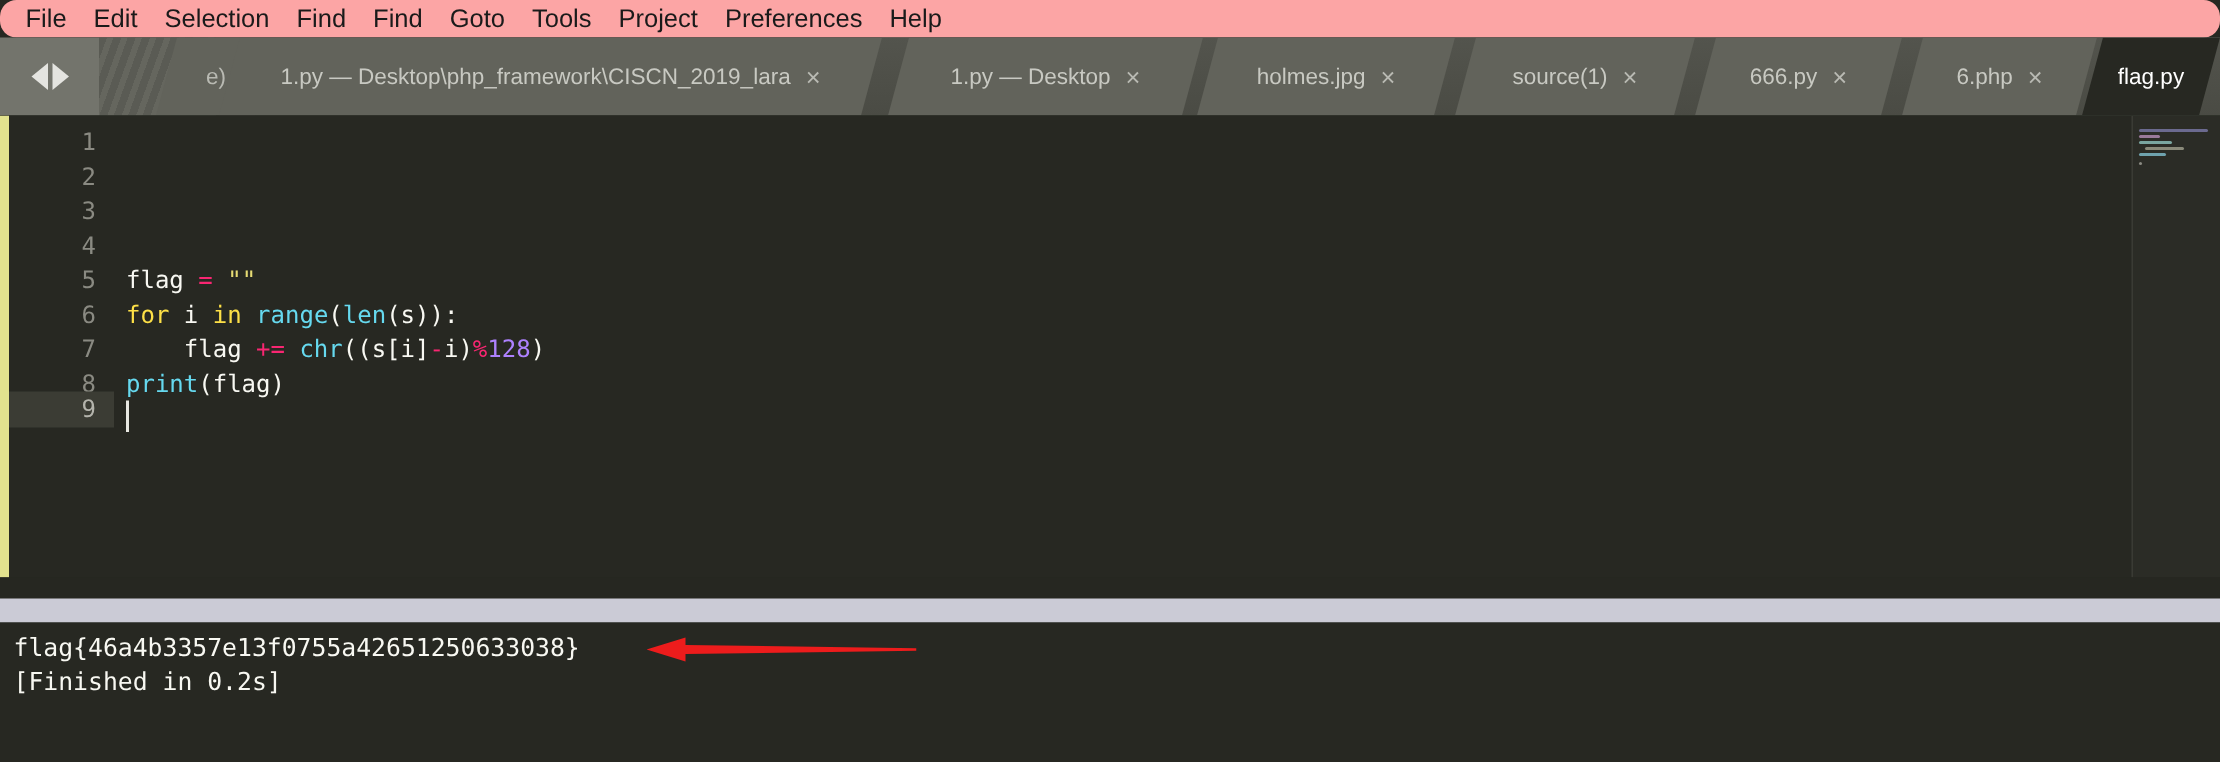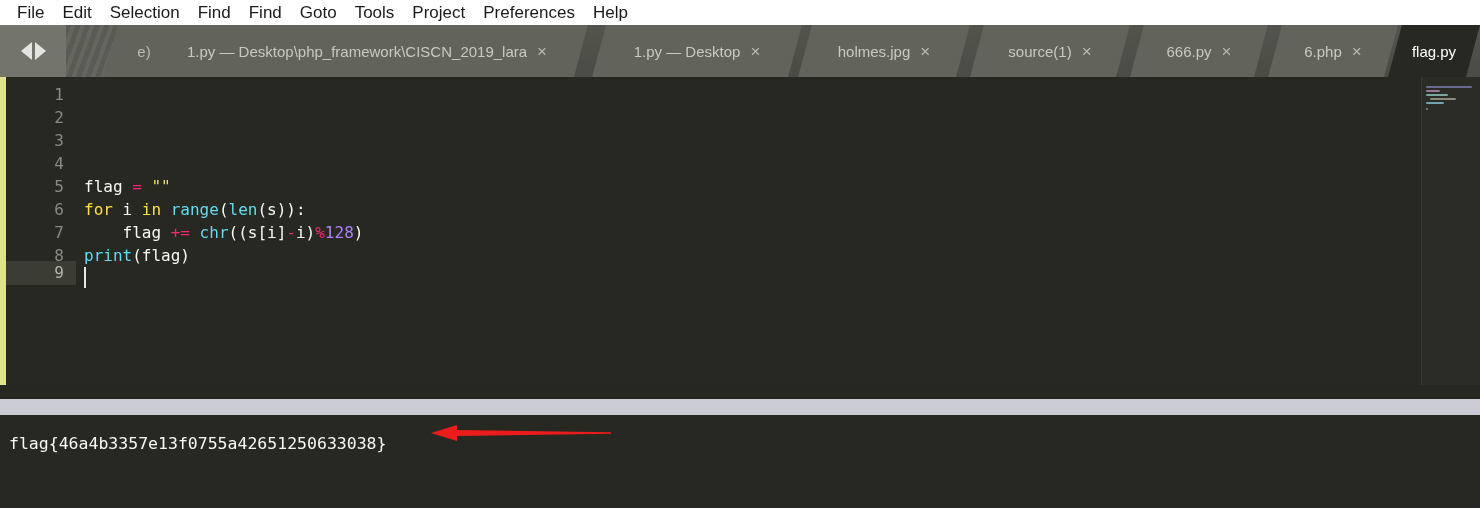--- a/index.html
+++ b/index.html
@@ -22,25 +22,26 @@
     background: #272822;
     overflow: hidden;
   }
 
   
   .menubar {
     position: absolute;
     top: 0; left: 0;
     width: 1480px;
     height: 25px;
-    background: #ffffff;
+    background: #fca5a5;
     display: flex;
     align-items: center;
     padding-left: 8px;
     box-sizing: border-box;
+    border-radius: 11px;
   }
   .menu-item {
     color: #1a1a1a;
     font-size: 17px;
     font-family: "Liberation Sans", sans-serif;
     padding: 0 9px;
     line-height: 25px;
     white-space: nowrap;
     cursor: default;
   }
@@ -246,21 +247,21 @@
   }
 
   
   .console {
     position: absolute;
     top: 415px; left: 0;
     width: 1480px;
     height: 93px;
     background: #272822;
     box-sizing: border-box;
-    padding: 17px 0 0 9px;
+    padding: 5px 0 0 9px;
   }
   .console-line {
     color: #f8f8f2;
     font-family: "DejaVu Sans Mono", monospace;
     font-size: 16.5px;
     line-height: 23px;
     white-space: pre;
   }
 
   
@@ -407,19 +408,20 @@
   </div>
 
   <div class="hscroll-track">
     
   </div>
 
   <div class="separator"></div>
 
   <div class="console">
     <div class="console-line">flag{46a4b3357e13f0755a42651250633038}</div>
+    <div class="console-line">[Finished in 0.2s]</div>
   </div>
 
   <svg class="arrow" viewBox="0 0 180 22">
     <polygon points="0,11 26,3 26,8 180,10.2 180,11.8 26,14 26,19" fill="#ed1c1c"></polygon>
   </svg>
 
 </div>
 
 </body></html>

